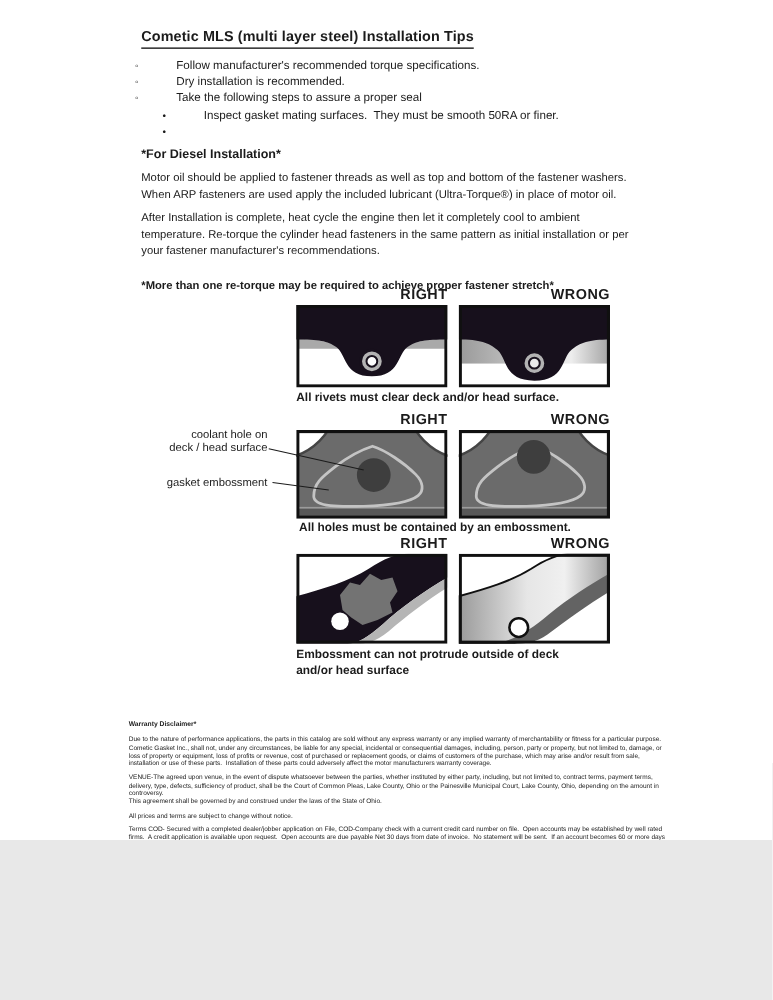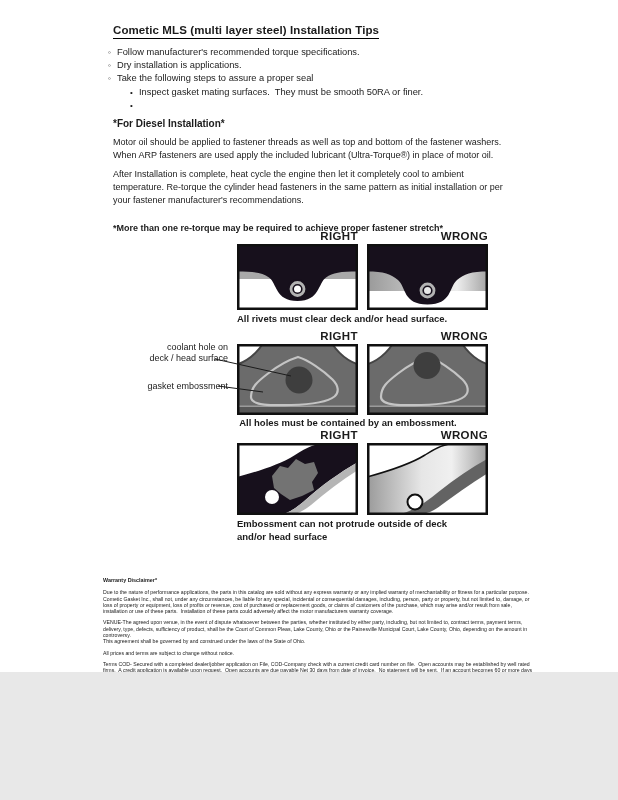--- a/index.html
+++ b/index.html
@@ -11,29 +11,29 @@
   }
   .abs { position:absolute; }
   .title {
     left:113px; top:24px; font-size:11.5px; font-weight:bold;
     border-bottom:1.6px solid #000; padding-bottom:1.5px; letter-spacing:.1px;
   }
   .bullets { left:108px; top:46px; width:460px; font-size:9.3px; line-height:13.2px; }
   .b-row { display:flex; }
   .b-row.sub { margin-left:22px; }
   .b-mark { width:9px; flex:0 0 9px; font-size:8px; line-height:13.2px; }
-  .b-text { white-space:pre-wrap; }
+  .b-text { white-space:pre-wrap;margin-left:24px; }
   .diesel-h { left:113px; top:118px; font-size:10px; font-weight:bold; }
   .para { left:113px; width:395px; font-size:9px; line-height:13px; white-space:pre-wrap; }
   .p1 { top:136px; }
   .p2 { top:168px; }
   .note { top:222px;font-weight:bold; }
   .dg-label { width:121px; text-align:right; font-size:11.5px; font-weight:bold; letter-spacing:.4px; }
   .caption { font-size:9.5px; font-weight:bold; line-height:12.5px; }
-  .callout { font-size:9px; line-height:10.5px; text-align:right; width:104px; left:124px; }
+  .callout { font-size:9px; line-height:10.5px; text-align:right; width:104px; left:110px; }
   .warranty { left:103px; top:577px; width:430px; font-size:5.2px; line-height:6.3px; color:#222; }
   .warranty .w-h { font-weight:bold; font-size:5.4px; margin-bottom:6px; }
   .warranty p { margin-top:5px; white-space:pre-wrap; }
   .warranty p.tight { margin-top:0; }
   .footer-code { left:392px; top:756px; font-size:13px; letter-spacing:.3px; }
   svg { display:block; }
   .leader { pointer-events:none; }
 </style>
 </head>
 <body>
@@ -42,21 +42,21 @@
 
   <div class="abs title">Cometic MLS (multi layer steel) Installation Tips</div>
 
   <div class="abs bullets">
     <div class="b-row">
       <span class="b-mark">◦</span>
       <span class="b-text">Follow manufacturer's recommended torque specifications.</span>
     </div>
     <div class="b-row">
       <span class="b-mark">◦</span>
-      <span class="b-text">Dry installation is applications.</span>
+      <span class="b-text">Dry installation is recommended.</span>
     </div>
     <div class="b-row">
       <span class="b-mark">◦</span>
       <span class="b-text">Take the following steps to assure a proper seal</span>
     </div>
     <div class="b-row sub">
       <span class="b-mark">•</span>
       <span class="b-text">Inspect gasket mating surfaces.  They must be smooth 50RA or finer.</span>
     </div>
     <div class="b-row sub">

